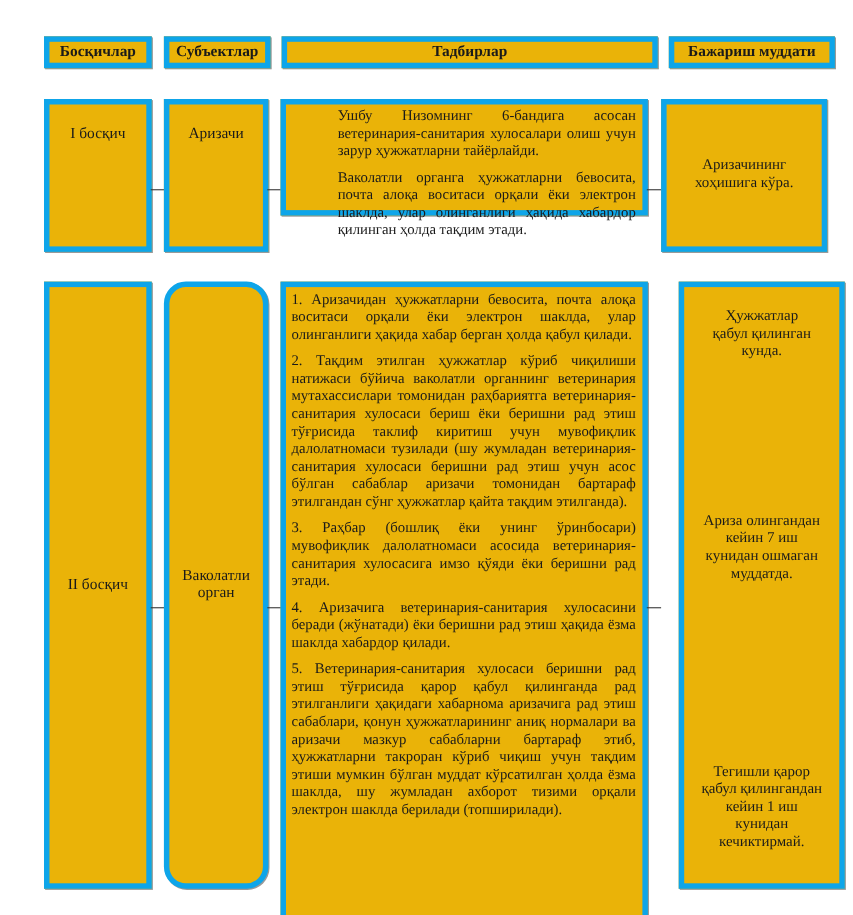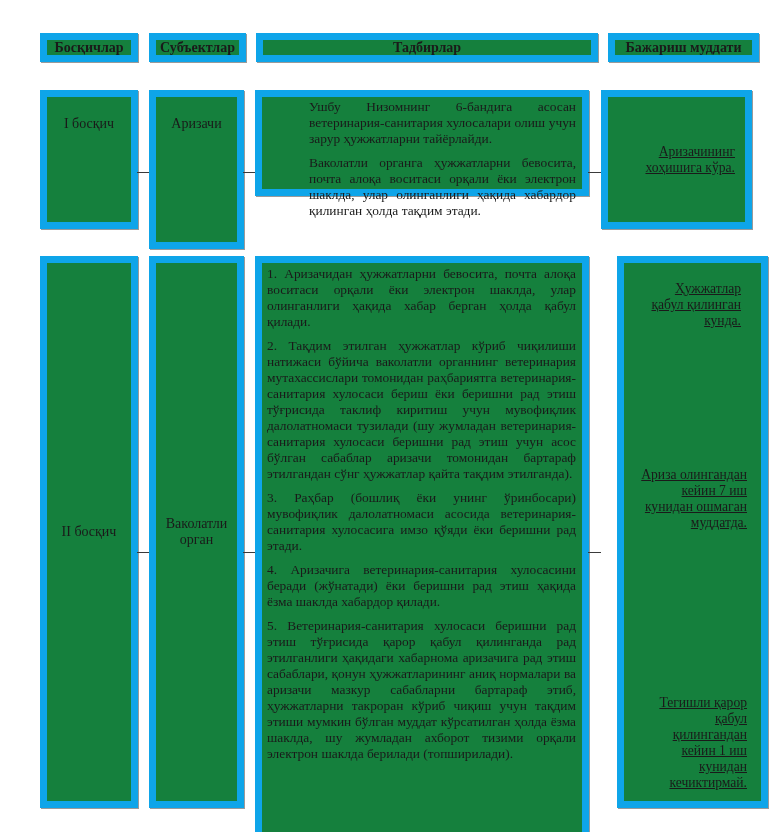--- a/index.html
+++ b/index.html
@@ -3,39 +3,39 @@
   <meta charset="utf-8">
   <style>
     html, body { margin: 0; padding: 0; background: #ffffff; }
     body {
       width: 775px; height: 832px; position: relative; overflow: hidden;
       font-family: "Liberation Serif", "DejaVu Serif", serif;
       color: #1a1a1a;
     }
     .box {
       position: absolute; box-sizing: border-box;
-      border: 7px solid #0ea5e9;
+      border: 5px solid #0ea5e9;
       box-shadow: 1px 1px 0 #9a9a9a;
-      background: #15803d;
+      background: #eab308;
     }
     .hdr {
       font-weight: bold; font-size: 14px; text-align: center;
       display: flex; align-items: center; justify-content: center;
       line-height: 16px;
     }
     .cell-top { text-align: center; font-size: 14px; padding-top: 19px; line-height: 16px; }
     .cell-center {
       display: flex; align-items: center; justify-content: center;
       text-align: center; font-size: 14px; line-height: 16px;
     }
     .action { font-size: 13.4px; line-height: 16px; text-align: justify; padding: 2px 6px 0 5px; }
     .action p { margin: 0 0 8px 0; }
     .deadline {
       position: absolute; left: 0; right: 0;
-      text-align: right; font-size: 13.6px; line-height: 16px; padding: 0 8px; text-decoration: underline;
+      text-align: center; font-size: 13.6px; line-height: 16px; padding: 0 8px;
     }
     .hline { position: absolute; height: 0; border-top: 1px solid #3a3a3a; }
   </style>
 </head>
 <body>
 
 <div class="box hdr" style="left:40px; top:33px; width:98px; height:29px;">
   <span>Босқичлар</span>
 </div>
 <div class="box hdr" style="left:149px; top:33px; width:97px; height:29px;">
@@ -45,38 +45,38 @@
   <span>Тадбирлар</span>
 </div>
 <div class="box hdr" style="left:608px; top:33px; width:151px; height:29px;">
   <span>Бажариш муддати</span>
 </div>
 
 <div class="box cell-top" style="left:40px; top:90px; width:98px; height:139px;">
   <span>I босқич</span>
 </div>
 <div class="hline" style="left:137px; top:172px; width:13px;"></div>
-<div class="box cell-top" style="left:149px; top:90px; width:95px; height:159px;">
+<div class="box cell-top" style="left:149px; top:90px; width:95px; height:139px;">
   <span>Аризачи</span>
 </div>
 <div class="hline" style="left:243px; top:172px; width:14px;"></div>
 <div class="box action" style="left:255px; top:90px; width:334px; height:106px;padding-left:47px;">
   <p>Ушбу Низомнинг 6-бандига асосан ветеринария-санитария хулосалари олиш учун зарур ҳужжатларни тайёрлайди.</p>
   <p>Ваколатли органга ҳужжатларни бевосита, почта алоқа воситаси орқали ёки электрон шаклда, улар олинганлиги ҳақида хабардор қилинган ҳолда тақдим этади.</p>
 </div>
 <div class="hline" style="left:588px; top:172px; width:13px;"></div>
 <div class="box" style="left:601px; top:90px; width:151px; height:139px;">
   <div class="deadline" style="top:47px; padding:0 10px;">Аризачининг хоҳишига кўра.</div>
 </div>
 
 <div class="box cell-center" style="left:40px; top:256px; width:98px; height:552px;">
   <span>II босқич</span>
 </div>
 <div class="hline" style="left:137px; top:552px; width:13px;"></div>
-<div class="box cell-center" style="left:149px; top:256px; width:95px; height:552px; padding:0 14px;">
+<div class="box cell-center" style="left:149px; top:256px; width:95px; height:552px; padding:0 14px;border-radius:20px;">
   <span>Ваколатли орган</span>
 </div>
 <div class="hline" style="left:243px; top:552px; width:14px;"></div>
 <div class="box action" style="left:255px; top:256px; width:334px; height:636px; padding-top:3px;">
   <p>1. Аризачидан ҳужжатларни бевосита, почта алоқа воситаси орқали ёки электрон шаклда, улар олинганлиги ҳақида хабар берган ҳолда қабул қилади.</p>
   <p>2. Тақдим этилган ҳужжатлар кўриб чиқилиши натижаси бўйича ваколатли органнинг ветеринария мутахассислари томонидан раҳбариятга ветеринария-санитария хулосаси бериш ёки беришни рад этиш тўғрисида таклиф киритиш учун мувофиқлик далолатномаси тузилади (шу жумладан ветеринария-санитария хулосаси беришни рад этиш учун асос бўлган сабаблар аризачи томонидан бартараф этилгандан сўнг ҳужжатлар қайта тақдим этилганда).</p>
   <p>3. Раҳбар (бошлиқ ёки унинг ўринбосари) мувофиқлик далолатномаси асосида ветеринария-санитария хулосасига имзо қўяди ёки беришни рад этади.</p>
   <p>4. Аризачига ветеринария-санитария хулосасини беради (жўнатади) ёки беришни рад этиш ҳақида ёзма шаклда хабардор қилади.</p>
   <p>5. Ветеринария-санитария хулосаси беришни рад этиш тўғрисида қарор қабул қилинганда рад этилганлиги ҳақидаги хабарнома аризачига рад этиш сабаблари, қонун ҳужжатларининг аниқ нормалари ва аризачи мазкур сабабларни бартараф этиб, ҳужжатларни такроран кўриб чиқиш учун тақдим этиши мумкин бўлган муддат кўрсатилган ҳолда ёзма шаклда, шу жумладан ахборот тизими орқали электрон шаклда берилади (топширилади).</p>
 </div>

